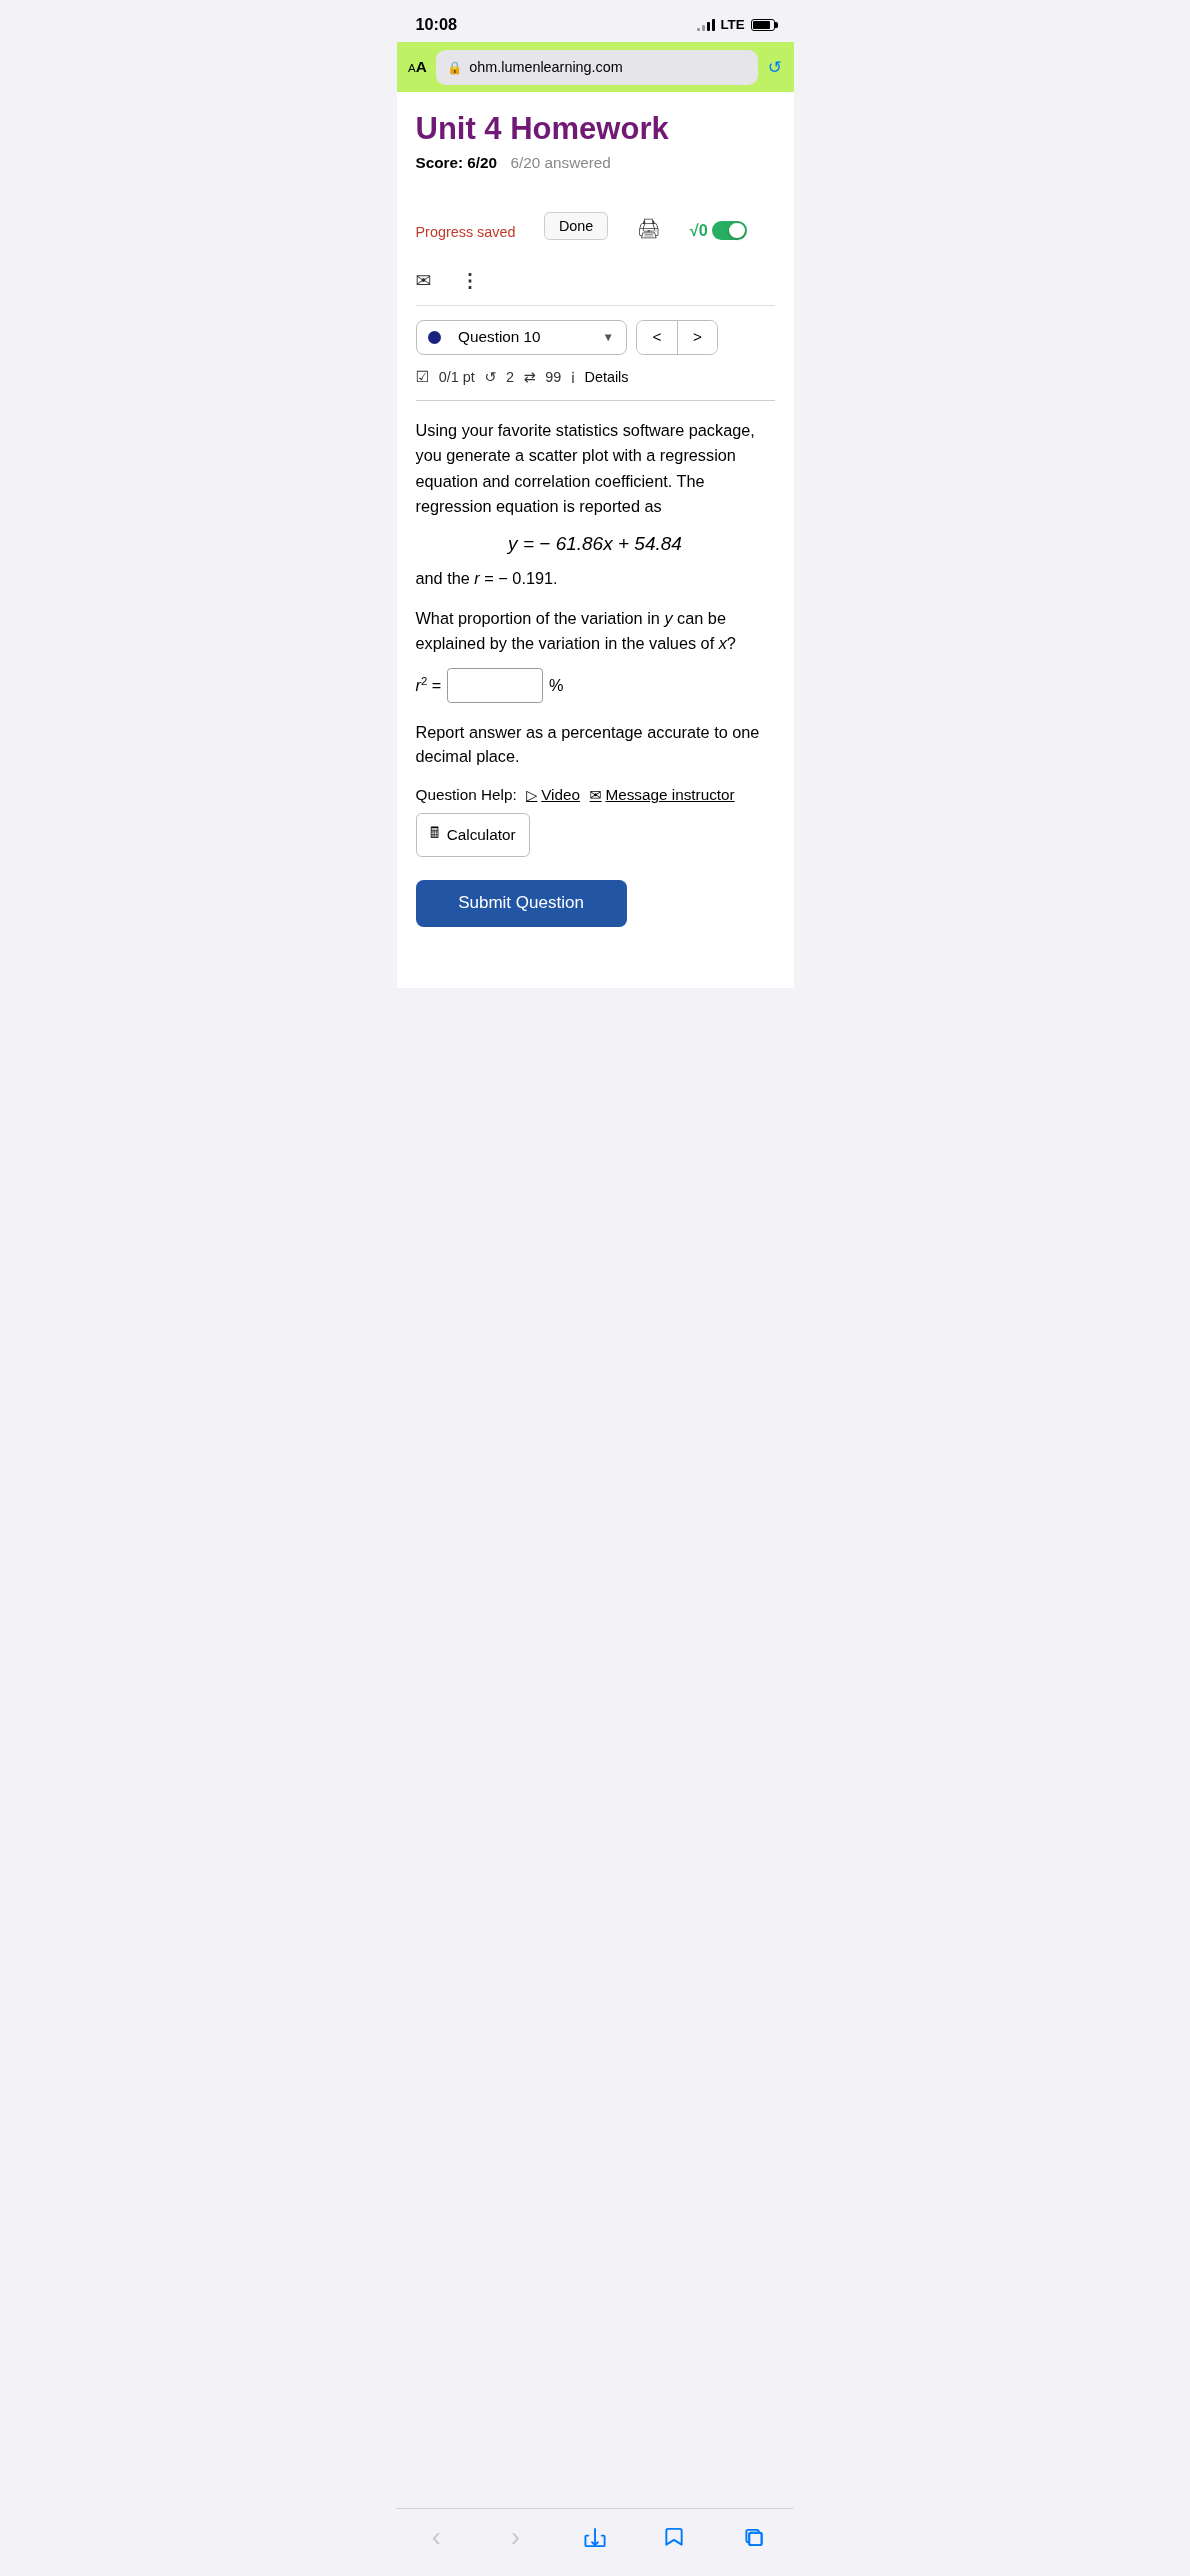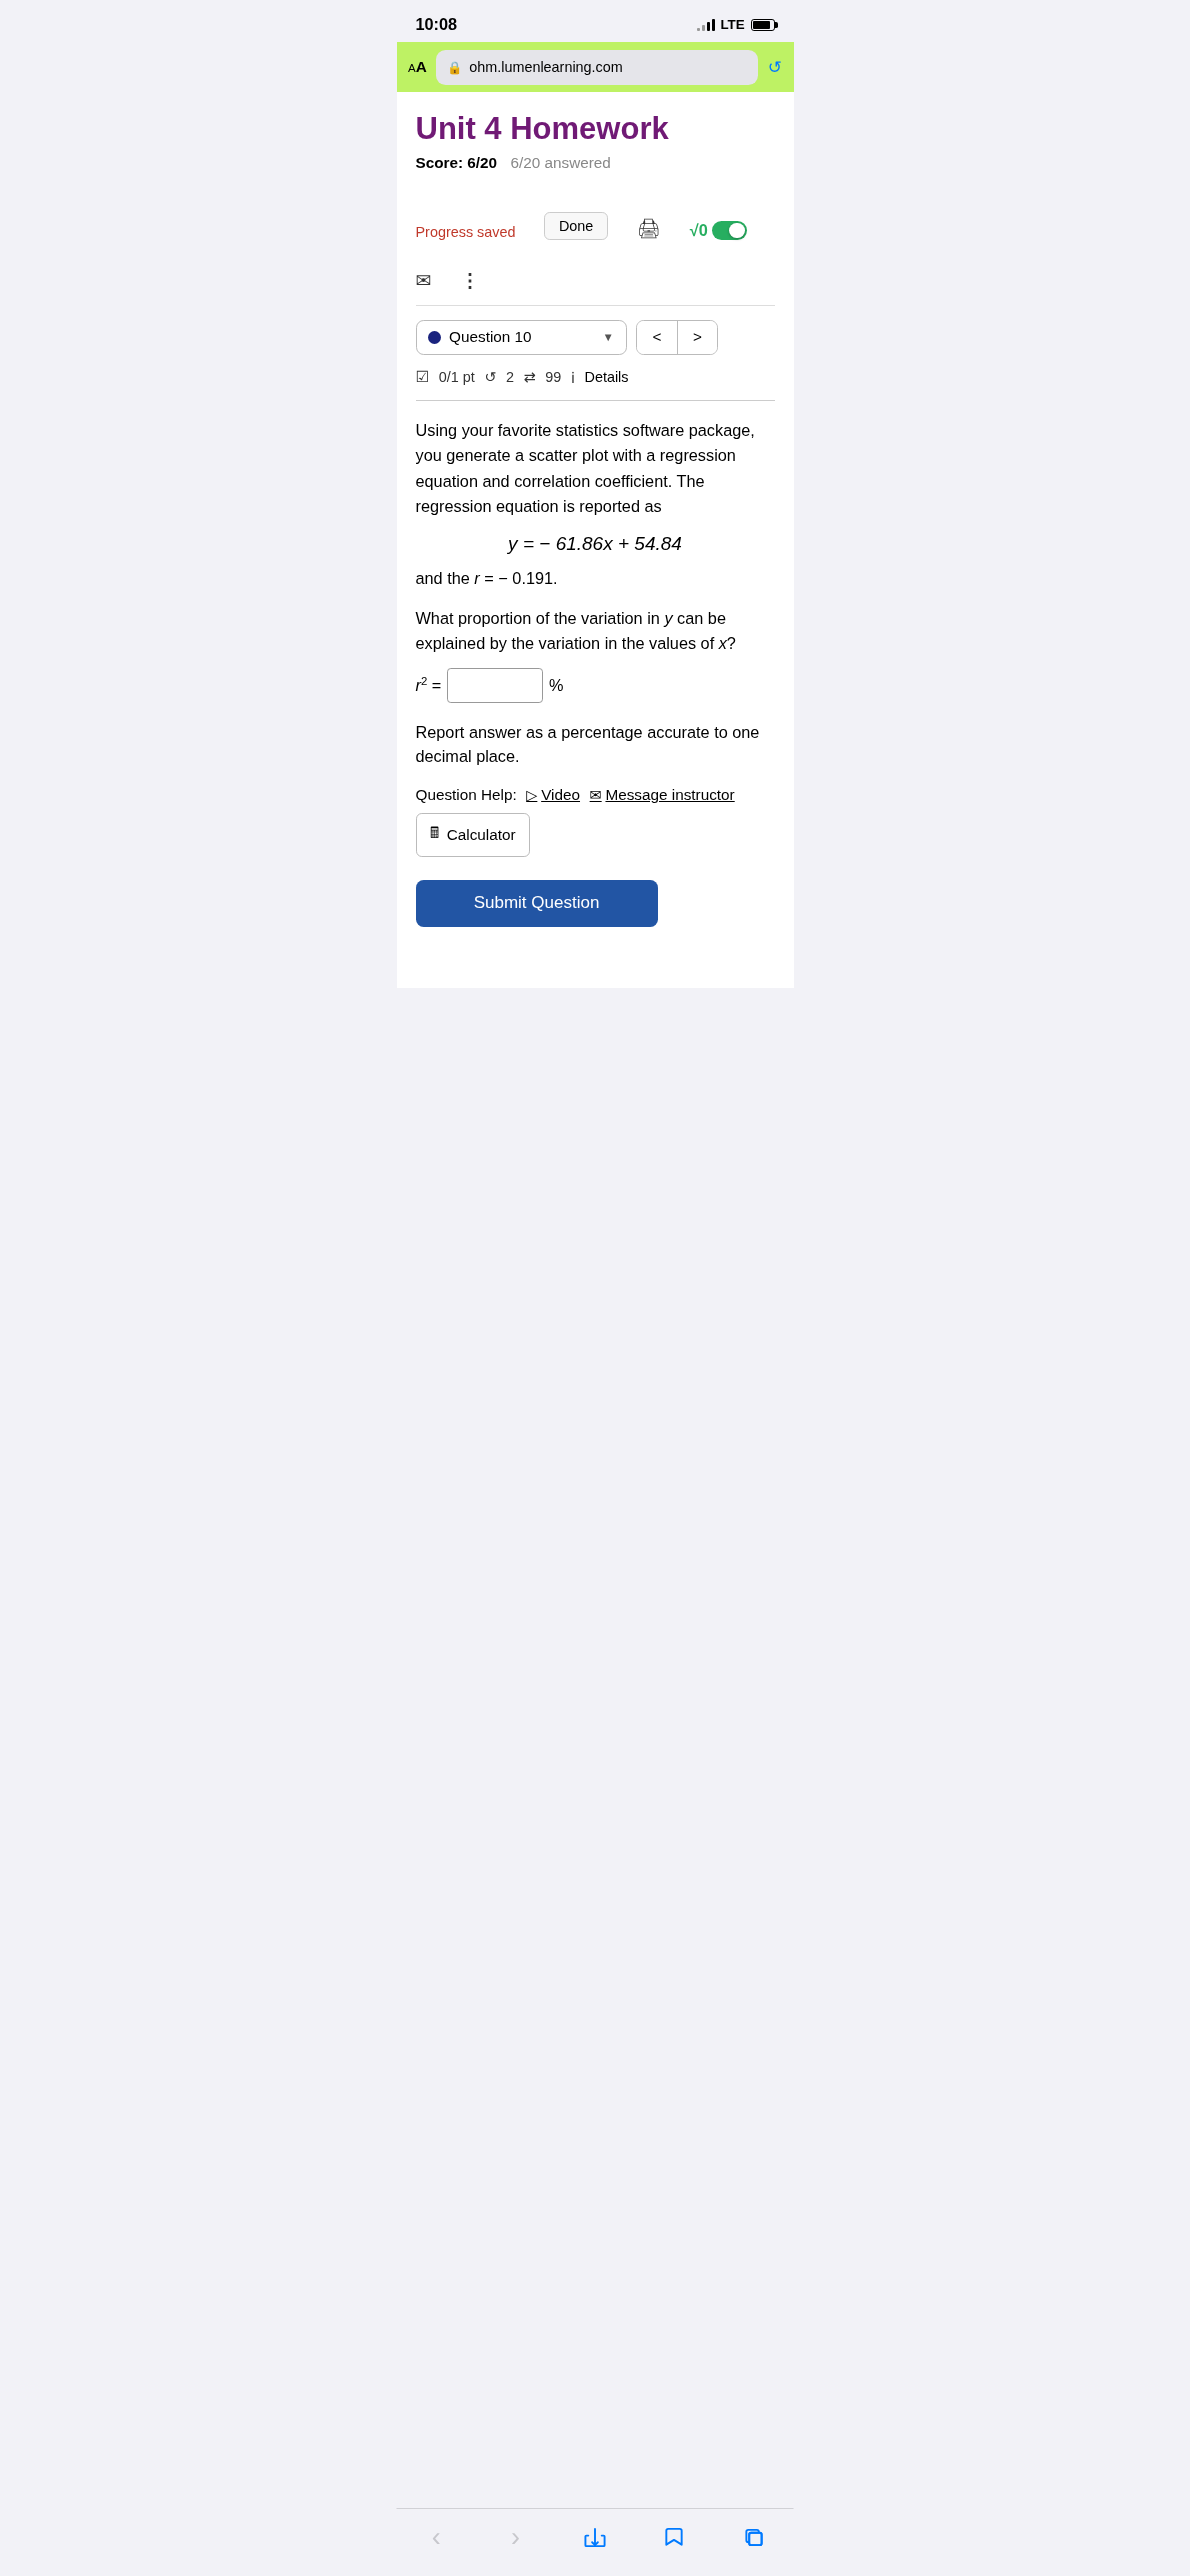--- a/index.html
+++ b/index.html
@@ -242,20 +242,21 @@
       width: 13.4px;
       height: 13.4px;
       background: #1a237e;
       border-radius: 50%;
       flex-shrink: 0;
     }
     .question-label {
       font-size: 15.3px;
       color: #000;
       flex: 1;
+      margin-left: 9px;
     }
     .chevron-down {
       font-size: 11.5px;
       color: #555;
     }
     .nav-buttons {
       display: flex;
       border: 1.4px solid #bbb;
       border-radius: 7.7px;
       overflow: hidden;
@@ -385,21 +386,21 @@
     
     .submit-btn {
       background: #2255a4;
       color: #fff;
       border: none;
       border-radius: 7.7px;
       padding: 13.4px 27px;
       font-size: 17px;
       font-weight: 500;
       cursor: pointer;
-      width: 242px;
+      width: 211px;
       text-align: center;
       margin-bottom: 38px;
     }
 
     
     .bottom-nav {
       background: #f2f2f7;
       border-top: 1px solid #d1d1d6;
       padding: 9.6px 0 19px 0;
       display: flex;

